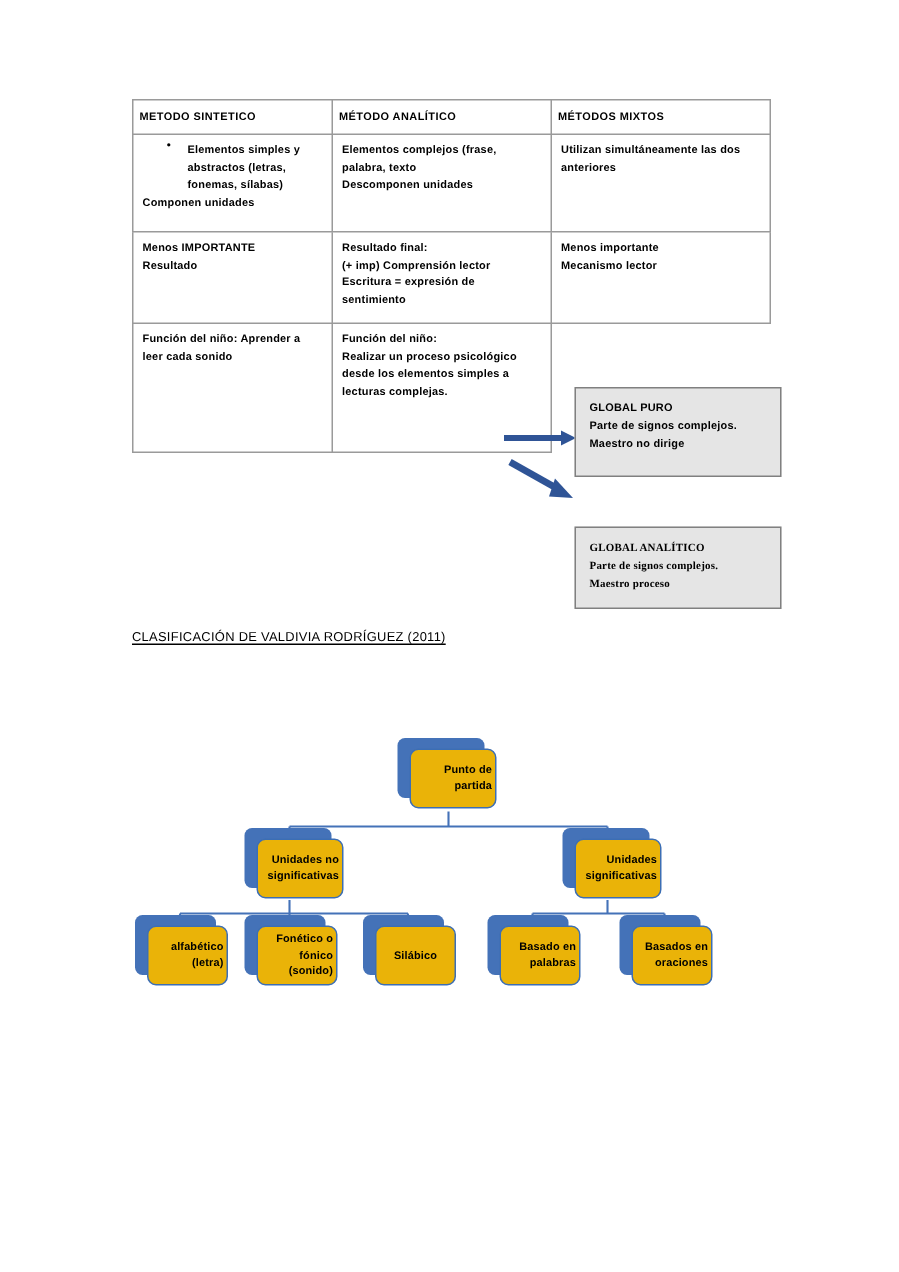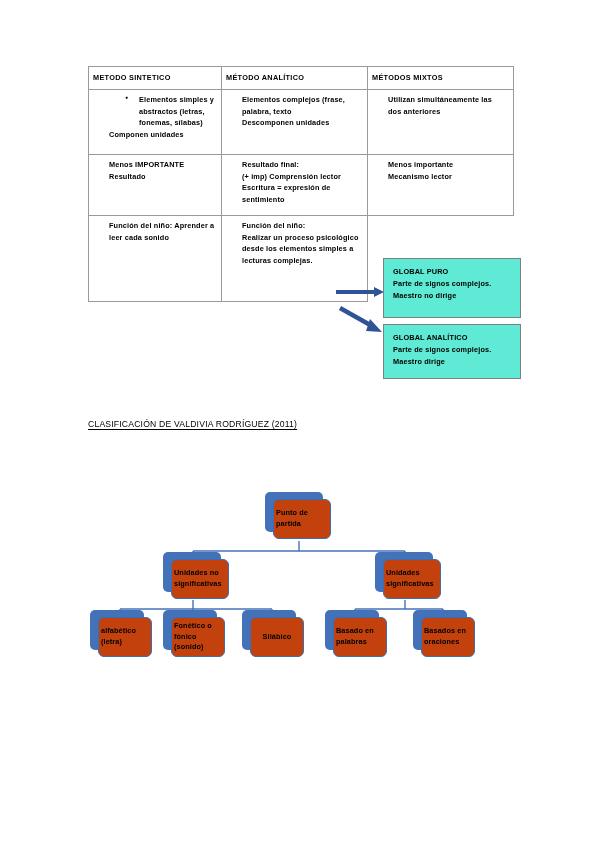--- a/index.html
+++ b/index.html
@@ -24,21 +24,21 @@
     width: 425px;
   }
   table.methods {
     border-collapse: collapse;
     width: 425px;
     table-layout: fixed;
   }
   table.methods td, table.methods th {
     border: 1px solid #9a9a9a;
     vertical-align: top;
-    padding: 4px 6px 6px 20px;
+    padding: 4px 6px 6px 6px;
     font-size: 7.3px;
     line-height: 1.62;
     font-weight: bold;
     letter-spacing: 0.15px;
   }
   table.methods th {
     text-align: left;
     padding: 5px 4px 5px 4px;
     font-weight: bold;
     letter-spacing: 0.3px;
@@ -78,38 +78,39 @@
     left: 334px;
     top: 286px;
     width: 60px;
     height: 48px;
   }
 
   
   .callout {
     position: absolute;
     border: 1px solid #808080;
-    background: #5eead4;
+    background: #e5e5e5;
     font-size: 7.3px;
     font-weight: bold;
     line-height: 1.62;
     padding: 7px 9px;
     letter-spacing: 0.15px;
   }
   #callout-puro {
     left: 383px;
     top: 258px;
     width: 118px;
     height: 44px;
   }
   #callout-analitico {
     left: 383px;
-    top: 324px;
+    top: 351px;
     width: 118px;
     height: 39px;
+    font-family: Liberation Serif, serif;
   }
 
   
   .section-heading {
     position: absolute;
     left: 88px;
     top: 419px;
     font-size: 8.6px;
     font-weight: normal;
     letter-spacing: 0.2px;
@@ -138,27 +139,27 @@
     height: 100%;
     background: #4472B8;
     border-radius: 5px;
   }
   .node .face {
     position: absolute;
     left: 8px;
     top: 7px;
     width: 100%;
     height: 100%;
-    background: #c2410c;
+    background: #eab308;
     border: 1.3px solid #3C6EB4;
     border-radius: 6px;
     display: flex;
     align-items: center;
     justify-content: center;
-    text-align: left;
+    text-align: right;
     font-size: 7.3px;
     font-weight: bold;
     line-height: 1.45;
     letter-spacing: 0.1px;
     color: #000000;
     padding: 2px;
     box-sizing: border-box;
   }
 </style>
 </head>
@@ -236,21 +237,21 @@
 
 <div class="callout" id="callout-puro">
   <div>GLOBAL PURO</div>
   <div>Parte de signos complejos.</div>
   <div>Maestro no dirige</div>
 </div>
 
 <div class="callout" id="callout-analitico">
   <div>GLOBAL ANALÍTICO</div>
   <div>Parte de signos complejos.</div>
-  <div>Maestro dirige</div>
+  <div>Maestro proceso</div>
 </div>
 
 <div class="section-heading">CLASIFICACIÓN DE VALDIVIA RODRÍGUEZ (2011)</div>
 
 <svg id="orgchart">
 
   <line x1="299" y1="541" x2="299" y2="551" stroke="#4472B8" stroke-width="1.4"></line>
 
   <line x1="193" y1="551" x2="405" y2="551" stroke="#4472B8" stroke-width="1.4"></line>
   <line x1="193" y1="551" x2="193" y2="560" stroke="#4472B8" stroke-width="1.4"></line>

